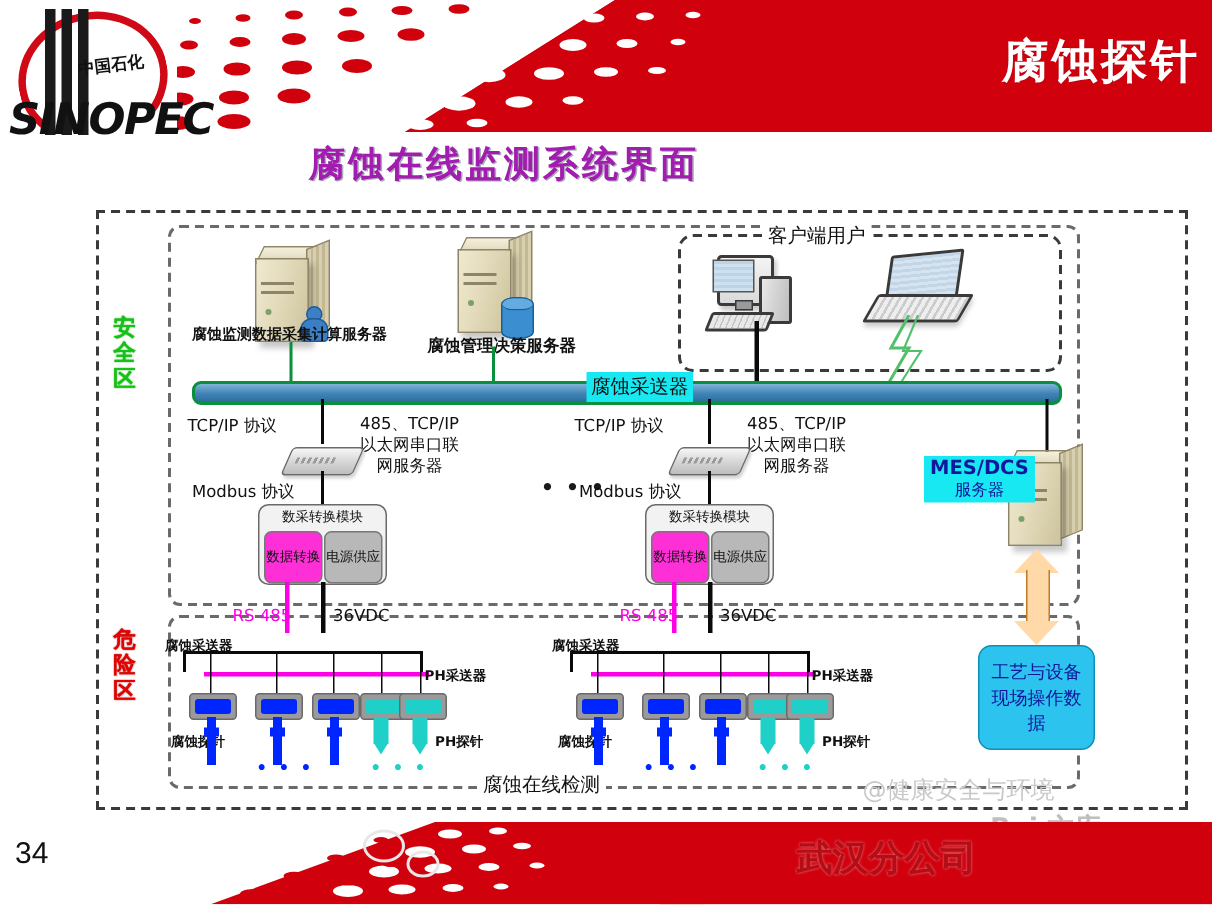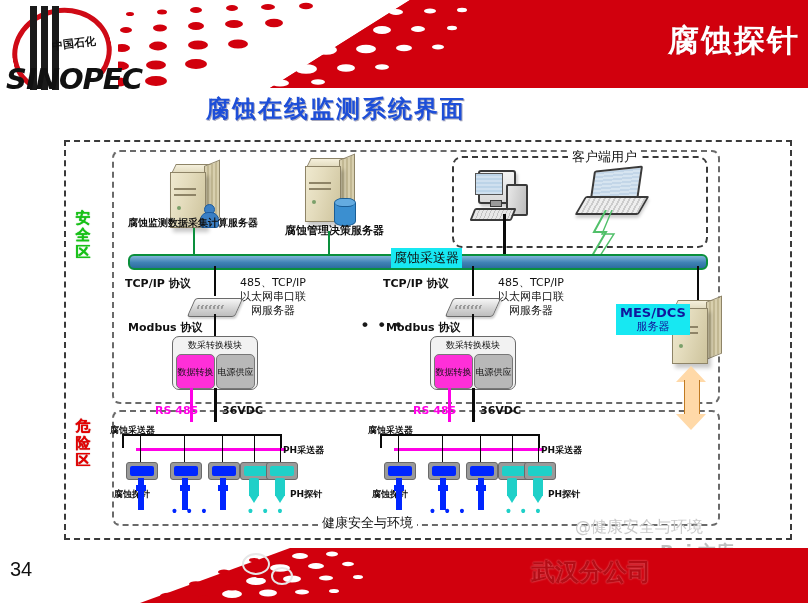--- a/index.html
+++ b/index.html
@@ -30,21 +30,21 @@
   .logo-bars i:nth-child(2){left:11px;}
   .logo-bars i:nth-child(3){left:22px;}
   .logo-cn{position:absolute;left:52px;top:36px;font-size:11px;color:#111;
     font-family:"DejaVu Sans","Liberation Sans",sans-serif;transform:rotate(-7deg);white-space:nowrap;font-weight:bold;}
   .logo-word{position:absolute;left:6px;top:62px;font-size:29px;font-weight:bold;color:#111;
     font-family:"DejaVu Sans","Liberation Sans",sans-serif;letter-spacing:-1px;font-style:italic;}
 
   
   .slide-title{
     position:absolute;left:0;top:93px;width:672px;text-align:center;
-    color:#1d4ed8;font-size:24px;font-weight:bold;letter-spacing:2px;
+    color:#a21caf;font-size:24px;font-weight:bold;letter-spacing:2px;
     font-family:"DejaVu Sans","Liberation Sans",sans-serif;
     text-shadow:1px 1px 0 #aab;
   }
 
   
   #diagram{position:absolute;left:0;top:128px;width:808px;height:410px;}
   .zone-outer{position:absolute;left:64px;top:12px;width:724px;height:396px;border:2px dashed #3a3a3a;}
   .zone-safe{position:absolute;left:112px;top:22px;width:604px;height:250px;border:2px dashed #6a6a6a;border-radius:8px;}
   .zone-client{position:absolute;left:452px;top:28px;width:252px;height:88px;border:2px dashed #3a3a3a;border-radius:10px;}
   .zone-hazard{position:absolute;left:112px;top:282px;width:604px;height:112px;border:2px dashed #6a6a6a;border-radius:8px;}
@@ -112,21 +112,21 @@
     background:repeating-linear-gradient(0deg,#d6e4f0 0 2px,#c3d6e8 2px 4px);
     border:2px solid #3a3a3a;border-radius:2px;transform:skewX(-14deg) rotate(-6deg);}
   .lap .base{position:absolute;left:0;top:28px;width:60px;height:15px;
     background:repeating-linear-gradient(90deg,#eeeeee 0 3px,#cccccc 3px 5px);
     border:2px solid #3a3a3a;border-radius:2px;transform:skewX(-30deg);
     box-shadow:2px 3px 3px rgba(0,0,0,.2);}
 
   
   .ptxt{position:absolute;font-size:11px;color:#111;white-space:nowrap;
     font-family:"DejaVu Sans","Liberation Sans",sans-serif;}
-  .ptxt.blk{font-weight:bold;}
+  .ptxt.blk{font-weight:normal;}
   .ptxt.multi{white-space:normal;width:74px;text-align:center;line-height:14px;}
 
   
   .tube{position:absolute;width:46px;height:17px;border-radius:3px;
     background:linear-gradient(#f6f6f6,#d2d2d2 60%,#bdbdbd);border:1px solid #6a6a6a;
     transform:skewX(-24deg);box-shadow:2px 2px 2px rgba(0,0,0,.18);}
   .tube:after{content:"";position:absolute;left:5px;top:6px;width:26px;height:4px;
     background:repeating-linear-gradient(90deg,#9a9a9a 0 2px,transparent 2px 4px);}
 
   
@@ -272,22 +272,22 @@
   <div id="diagram">
 
     <div class="zone-outer"></div>
     <div class="zone-safe"></div>
     <div class="zone-hazard"></div>
     <div class="zone-client"></div>
 
     <div class="zone-lbl green">安全区</div>
     <div class="zone-lbl red">危险区</div>
 
-    <div class="dash-cap" style="left:568px;top:20px;">客户端用户</div>
-    <div class="dash-cap" style="left:318px;top:386px;">健康安全与环境</div>
+    <div class="dash-cap" style="left:508px;top:20px;">客户端用户</div>
+    <div class="dash-cap" style="left:318px;top:386px;">腐蚀在线检测</div>
 
     <div class="tower" style="left:170px;top:36px;width:50px;height:64px;">
       <div class="top"></div>
         <div class="side"></div>
         <div class="body"></div>
       <div class="slot" style="top:24px;"></div>
         <div class="slot" style="top:30px;"></div>
       <div class="led" style="top:42px;"></div>
     </div>
     <div class="person" style="left:200px;top:76px;">
@@ -489,20 +489,21 @@
     </div>
     <div class="mes-lbl" style="left:616px;top:176px;">
       <span class="l1">MES/DCS</span>
       <span class="l2">服务器</span>
     </div>
     <div class="arrow-up" style="left:676px;top:238px;">
       <div class="hd"></div>
         <div class="shaft"></div>
         <div class="hd2"></div>
     </div>
+    <div class="opbox" style="left:652px;top:302px;">工艺与设备现场操作数据</div>
   </div>
 
   <div class="wm1">@健康安全与环境</div>
   <div class="wm2">Bai 文库</div>
 
   <div class="foot-band">
     <div class="foot-red"></div>
     <svg class="foot-half" viewBox="0 0 330 55" preserveAspectRatio="none">
       <polygon points="330,0 330,55 0,55 150,0" fill="#d1000d"></polygon>
       <g fill="#ffffff">

